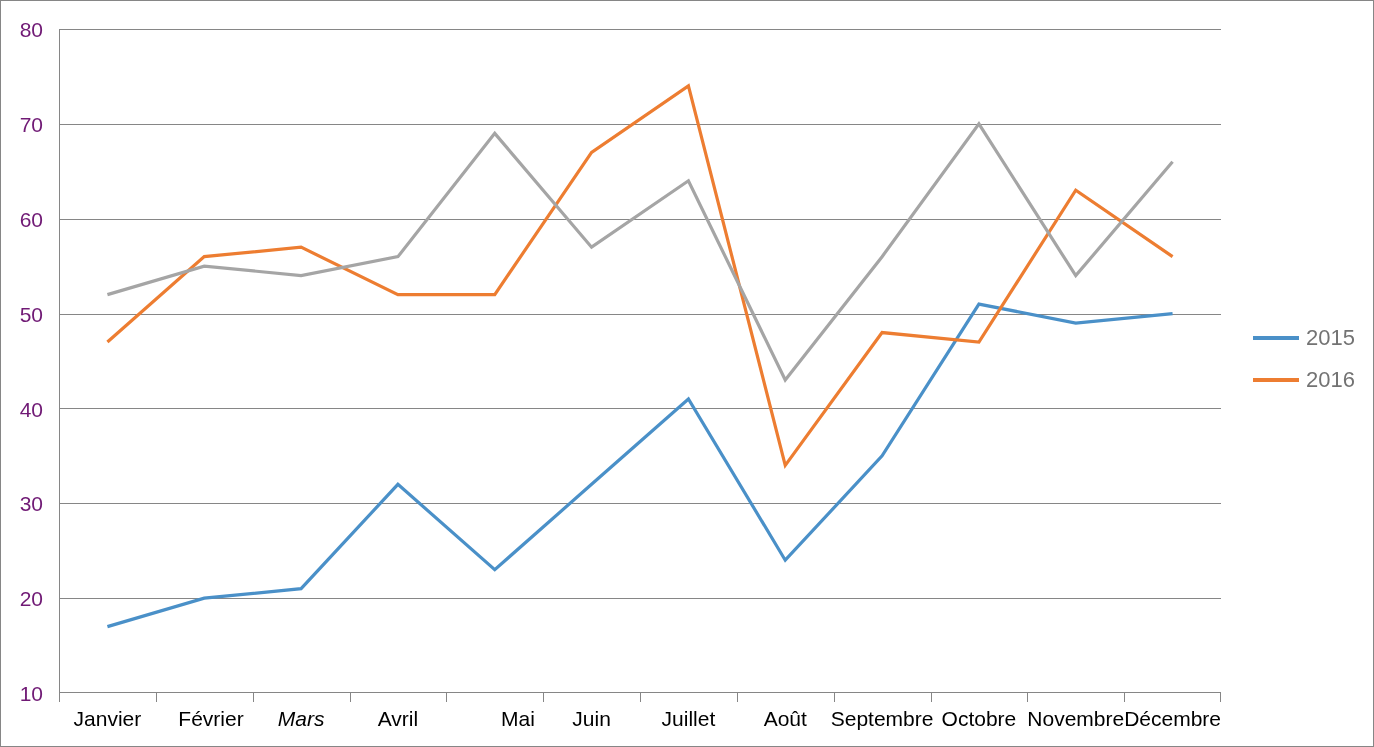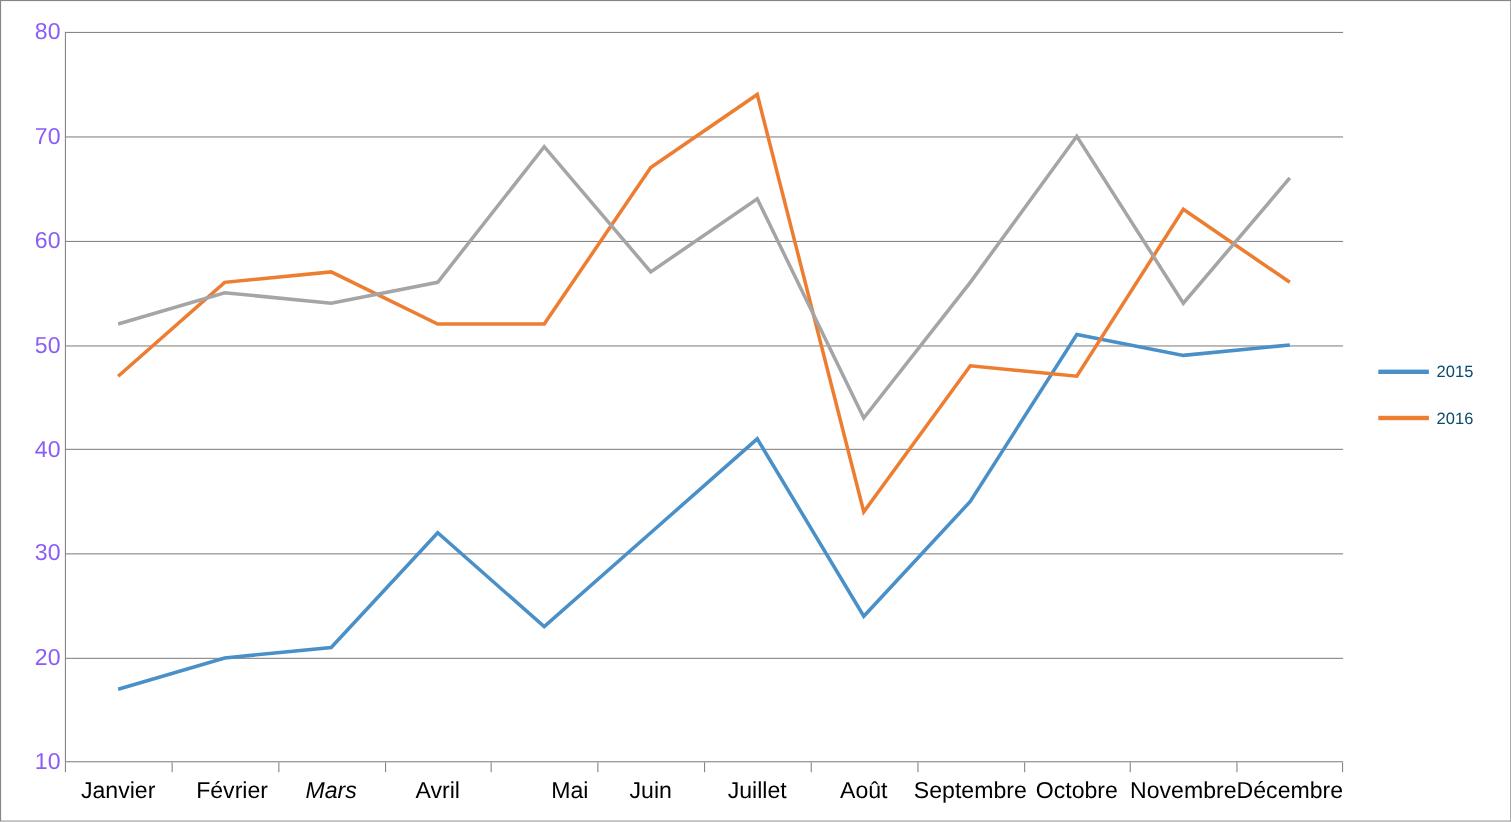--- a/index.html
+++ b/index.html
@@ -69,24 +69,24 @@
   
   #y-axis-labels {
     position: absolute;
     left: 0;
     top: 0;
     width: 58px;
     height: 747px;
   }
   .y-tick-label {
     position: absolute;
-    right: 4px;
+    right: 16px;
     transform: translateY(-50%);
     font-size: 21px;
-    color: #8b5cf6;
+    color: #701a75;
     line-height: 1;
     white-space: nowrap;
   }
   
   #x-axis-ticks {
     position: absolute;
     left: 58px;
     top: 692px;
     width: 1162px;
     height: 9px;
@@ -126,22 +126,22 @@
     align-items: center;
     height: 42px;
   }
   .legend-swatch {
     width: 46px;
     height: 4px;
     flex: none;
     margin-right: 7px;
   }
   .legend-label {
-    font-size: 15px;
-    color: #0c4a6e;
+    font-size: 22px;
+    color: #737373;
     line-height: 1;
   }
 </style>
 </head>
 <body>
 
 <div id="chart-root">
 
   <div id="y-axis-labels">
     <span class="y-tick-label" style="top:28px">80</span>

